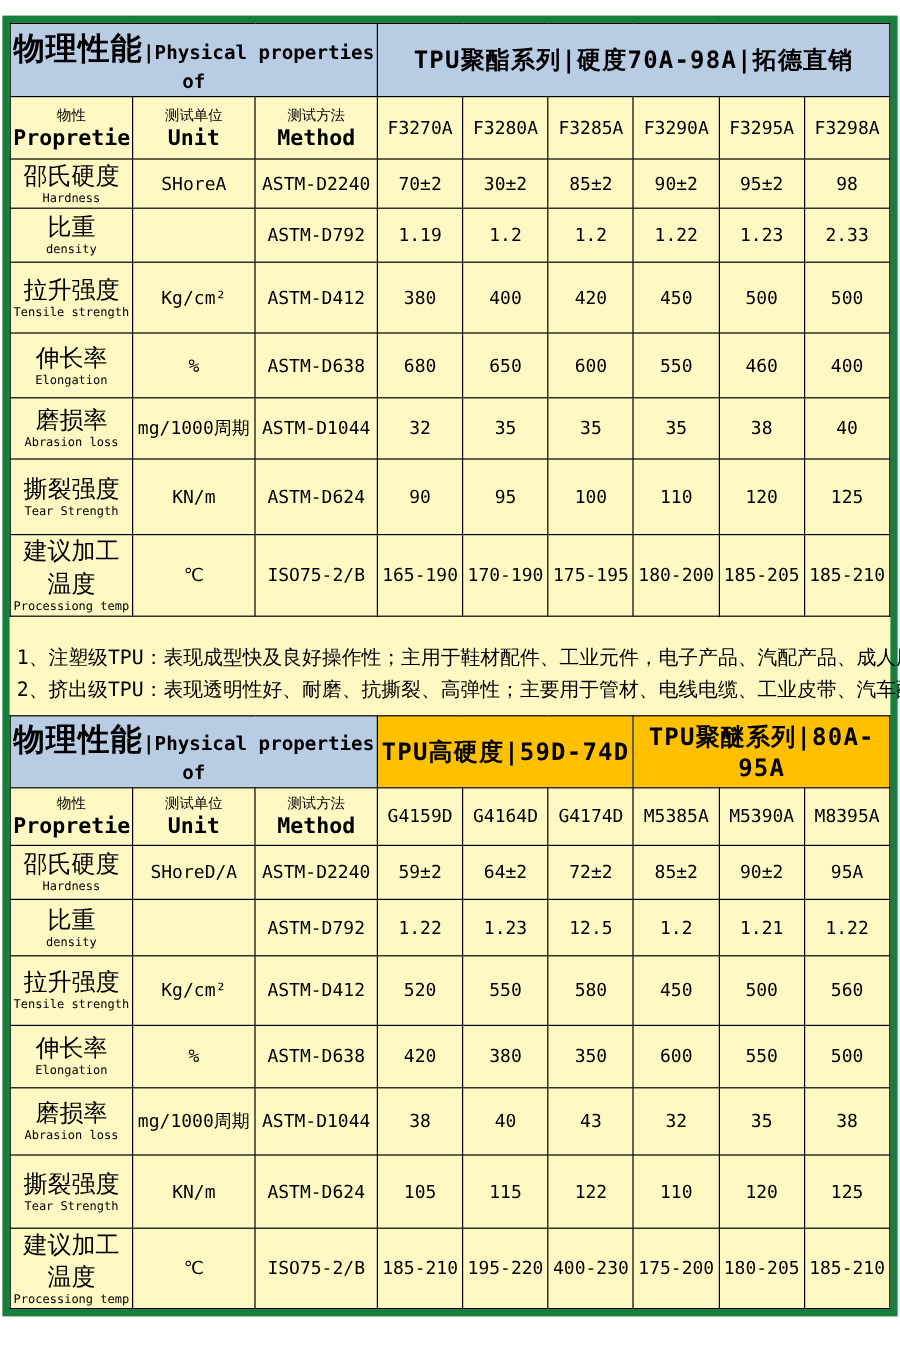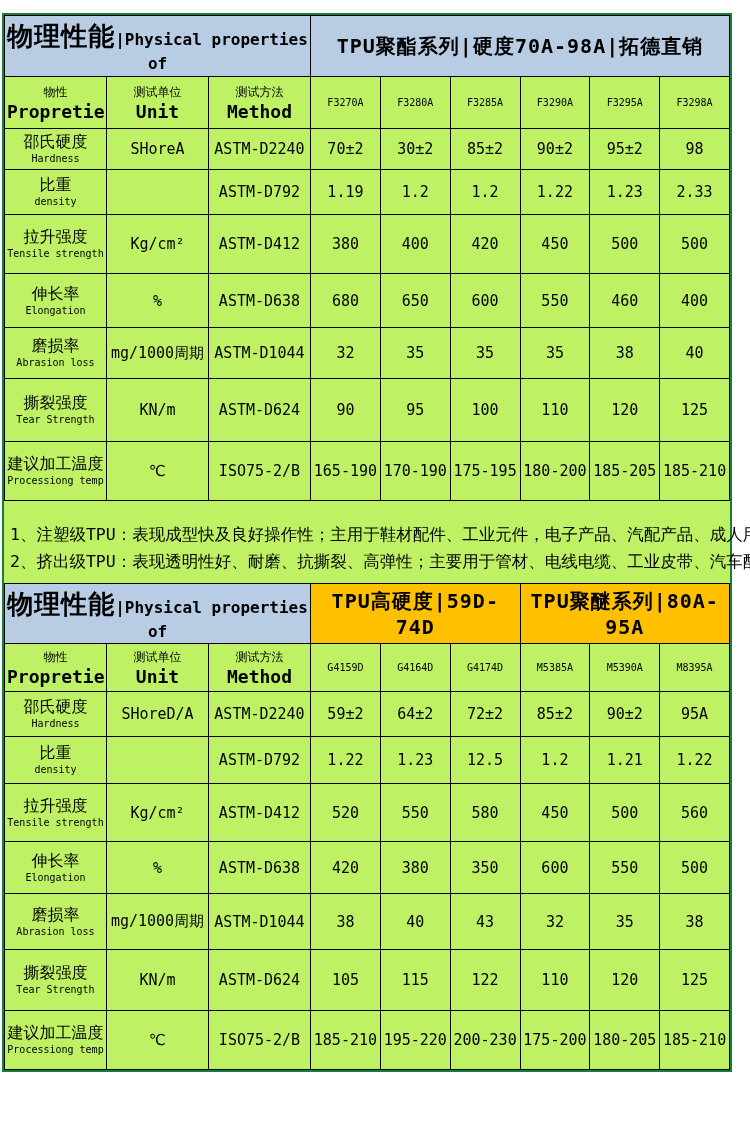--- a/index.html
+++ b/index.html
@@ -1,36 +1,36 @@
 <!DOCTYPE html>
 <html><head>
 <meta charset="utf-8">
 <style>
   html,body{margin:0;padding:0;background:#fff;width:750px;}
   body{font-family:"DejaVu Sans Mono","DejaVu Sans",monospace;color:#000;}
-  .sheet{margin:13px 18px 12px 2px;border:2px solid #15803d;background:#bef264;}
+  .sheet{margin:13px 2px 12px 2px;border:6px solid #15803d;background:#fef9c3;}
   table{width:100%;border-collapse:collapse;table-layout:fixed;}
   th,td{border:1px solid #000;text-align:center;vertical-align:middle;padding:0 2px;overflow:hidden;}
   col.lab{width:102px;}
   
   .banner-blue{background:#b8cce4;}
   .banner-gold{background:#ffc000;}
   .banner-left .zh{font-size:26px;font-weight:bold;letter-spacing:1px;}
   .banner-left .en{font-size:16px;font-weight:bold;}
   .banner-title{font-size:20px;font-weight:bold;letter-spacing:1px;}
   #t1 thead tr:nth-child(1) th{height:60px;}
   #t1 thead tr:nth-child(2) th{height:51px;}
   #t2 thead tr:nth-child(1) th{height:59px;}
   #t2 thead tr:nth-child(2) th{height:47px;}
   
   th.colhead .zh{display:block;font-size:12px;font-weight:normal;}
   th.colhead .en{display:block;font-size:18px;font-weight:bold;text-align:center;}
-  th.model{font-size:10px;font-weight:normal;}
-  
-  td .zh{display:block;font-size:16px;}
+  th.model{font-size:15px;font-weight:normal;}
+  
+  td .zh{display:block;font-size:20px;}
   td .en{display:block;font-size:10px;line-height:1.25;}
   td.unit,td.method,td.val{font-size:15px;}
   #t1 tbody tr:nth-child(1){height:41px;}
   #t1 tbody tr:nth-child(2){height:45px;}
   #t1 tbody tr:nth-child(3){height:59px;}
   #t1 tbody tr:nth-child(4){height:54px;}
   #t1 tbody tr:nth-child(5){height:51px;}
   #t1 tbody tr:nth-child(6){height:63px;}
   #t1 tbody tr:nth-child(7){height:59px;}
   #t2 tbody tr:nth-child(1){height:45px;}
@@ -328,21 +328,21 @@
         </tr>
         <tr>
           <td>
             <span class="zh">建议加工温度</span>
             <span class="en">Processiong temp</span>
           </td>
           <td class="unit">℃</td>
           <td class="method">ISO75-2/B</td>
           <td class="val">185-210</td>
           <td class="val">195-220</td>
-          <td class="val">200-230</td>
+          <td class="val">400-230</td>
           <td class="val">175-200</td>
           <td class="val">180-205</td>
           <td class="val">185-210</td>
         </tr>
       </tbody>
   </table>
 
 
 </div>
 

